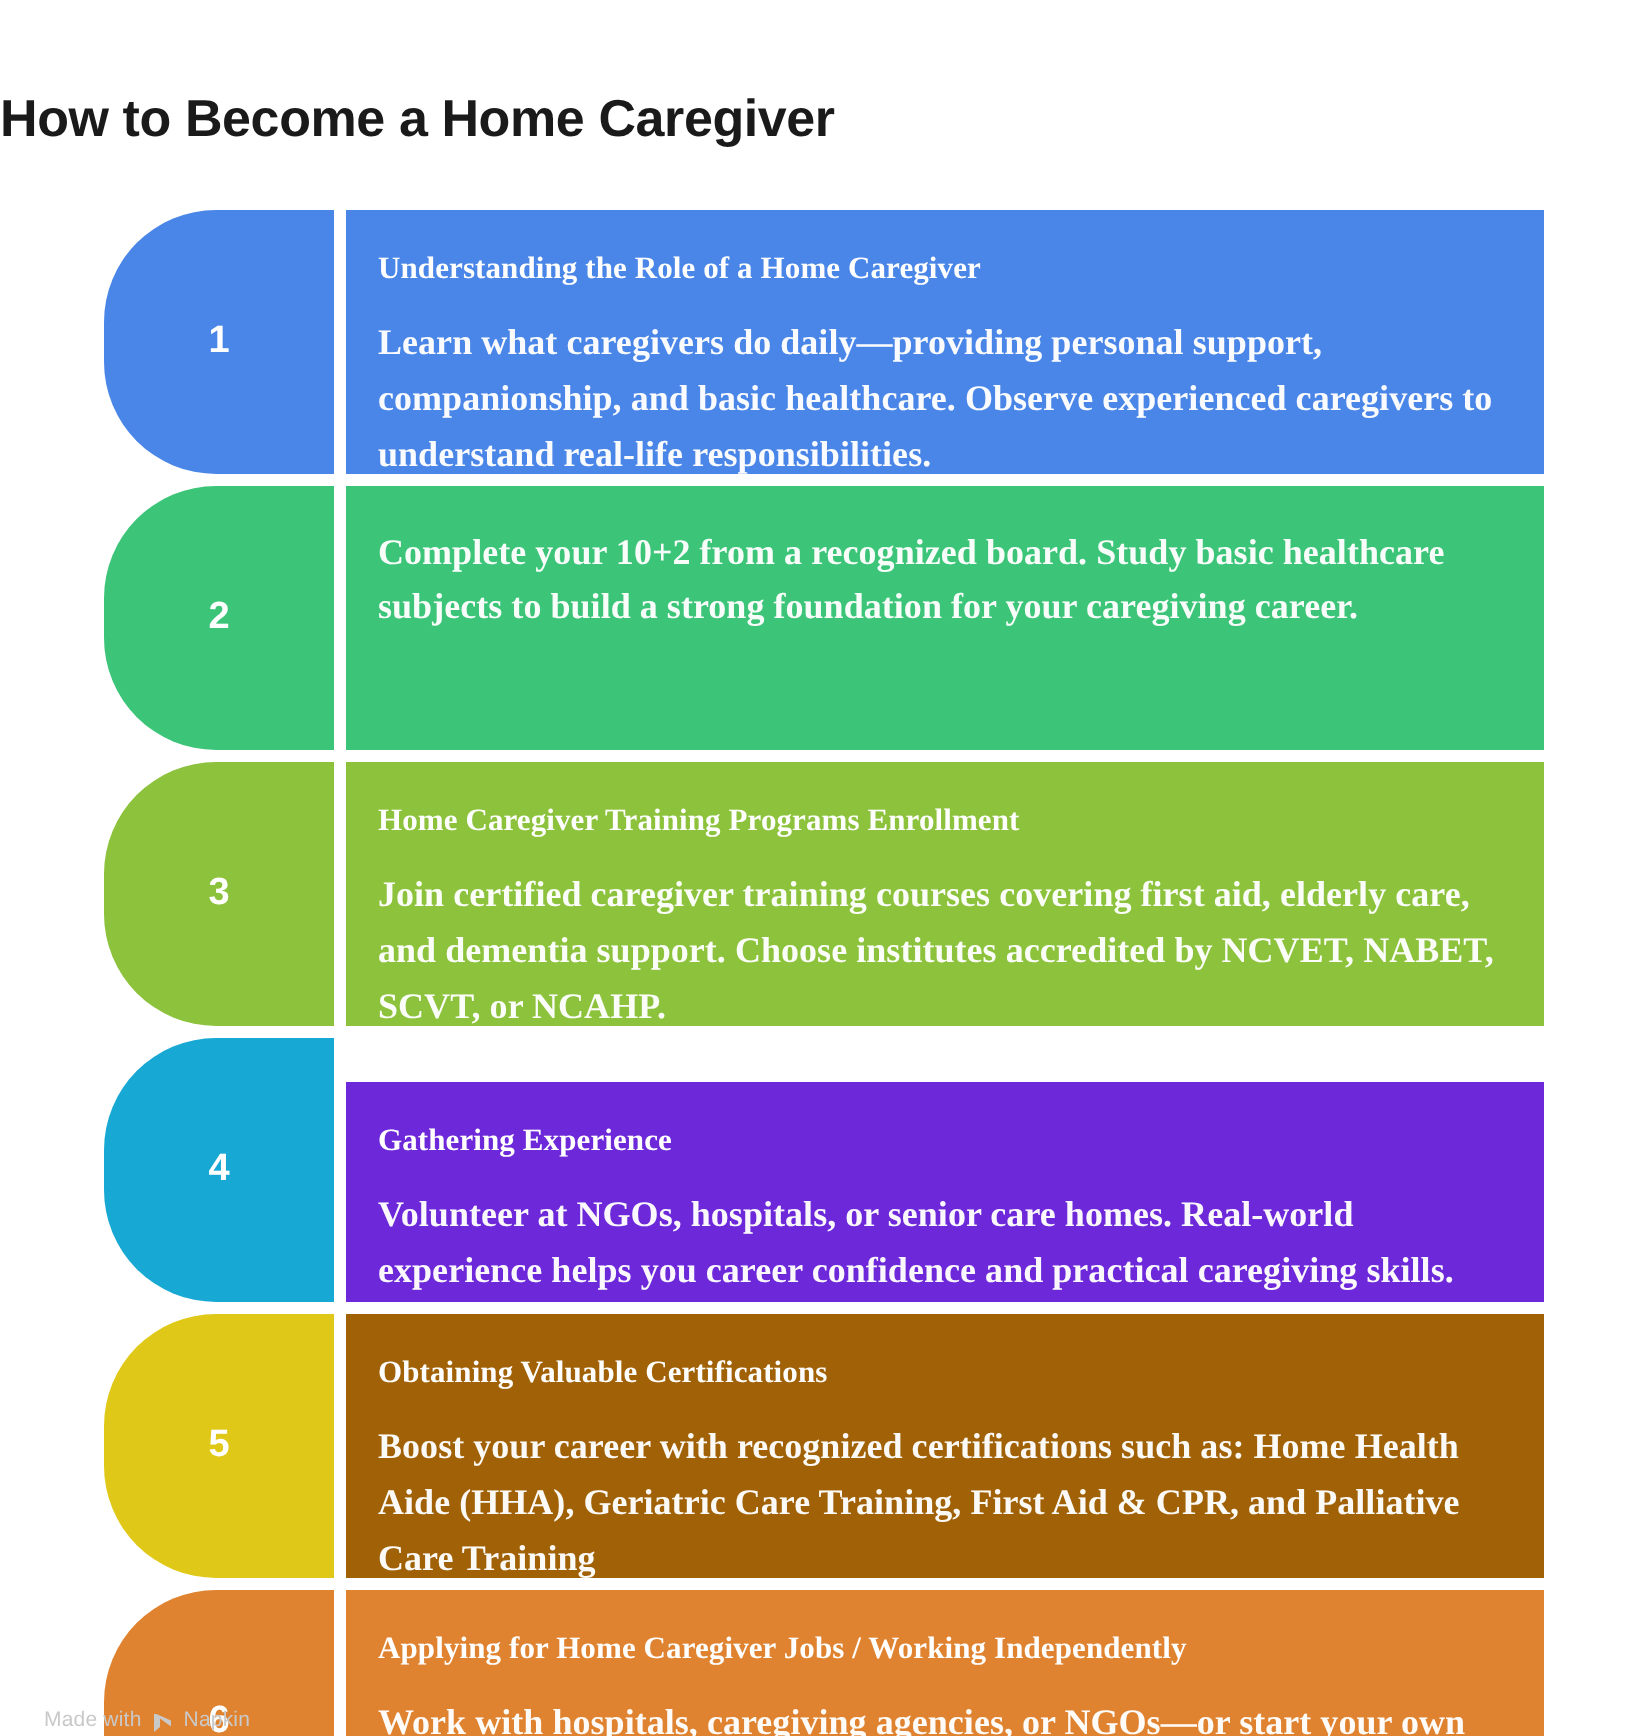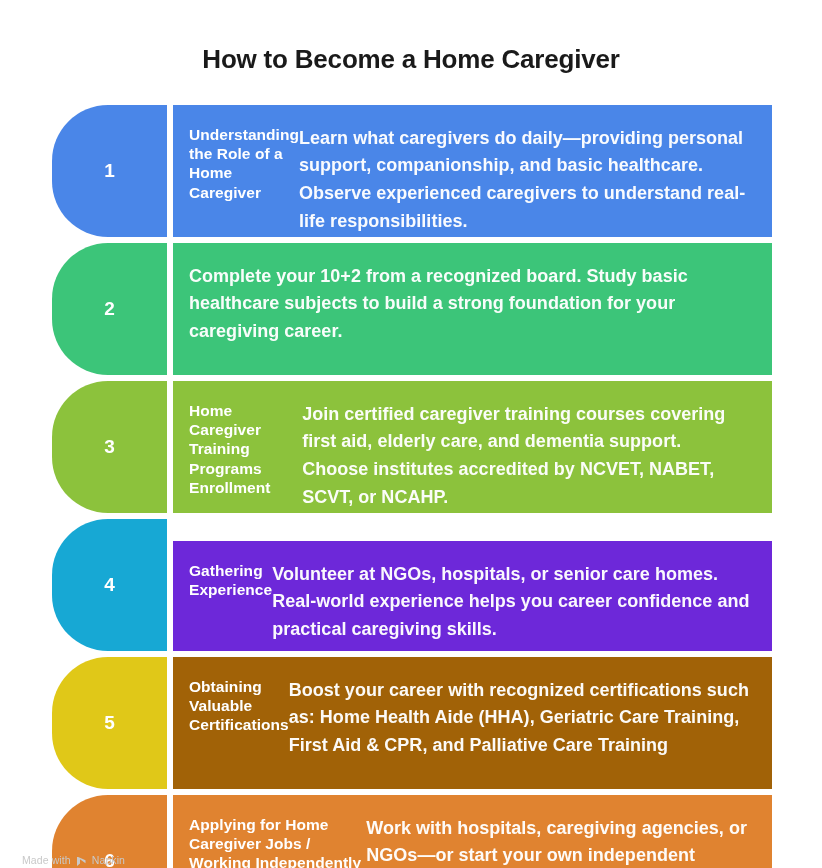--- a/index.html
+++ b/index.html
@@ -14,21 +14,20 @@
     overflow: hidden;
     position: relative;
   }
   .page {
     width: 822px;
     height: 868px;
     position: relative;
     box-sizing: border-box;
   }
   .title {
-    text-align: center;
     font-size: 26px;
     font-weight: bold;
     color: #1a1a1a;
     letter-spacing: -0.2px;
     padding-top: 27px;
     padding-bottom: 0;
     line-height: 1.2;
   }
   .steps {
     margin-top: 29px;
@@ -54,22 +53,23 @@
   }
   .step-gap {
     flex: 0 0 6px;
   }
   .step-panel {
     flex: 1 1 auto;
     padding: 20px 22px 16px 16px;
     box-sizing: border-box;
     color: #ffffff;
     display: flex;
-    flex-direction: row;
-    justify-content: flex-end;
+    flex-direction: column;
+    justify-content: flex-start;
+    font-family: Liberation Serif, serif;
   }
   .step-heading {
     font-size: 15.5px;
     font-weight: bold;
     line-height: 1.25;
     margin: 0 0 14px 0;
     letter-spacing: 0.05px;
   }
   .step-body {
     font-size: 18px;

